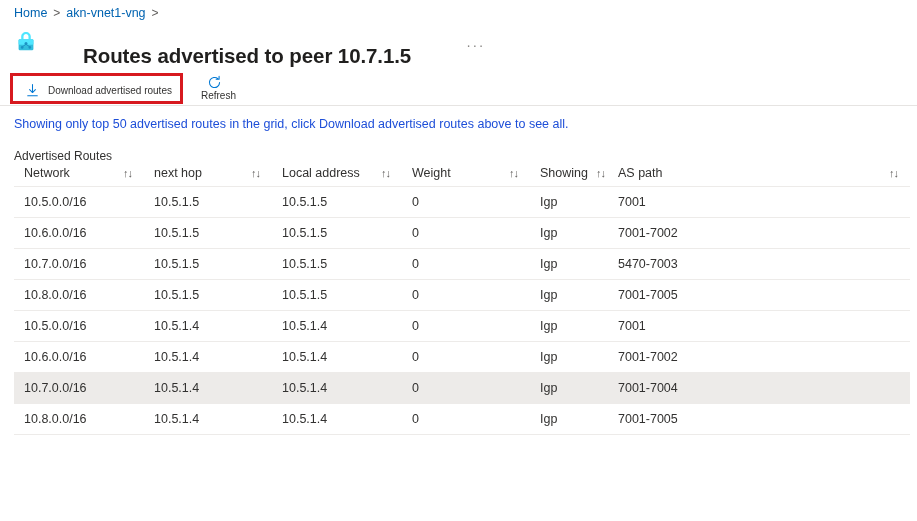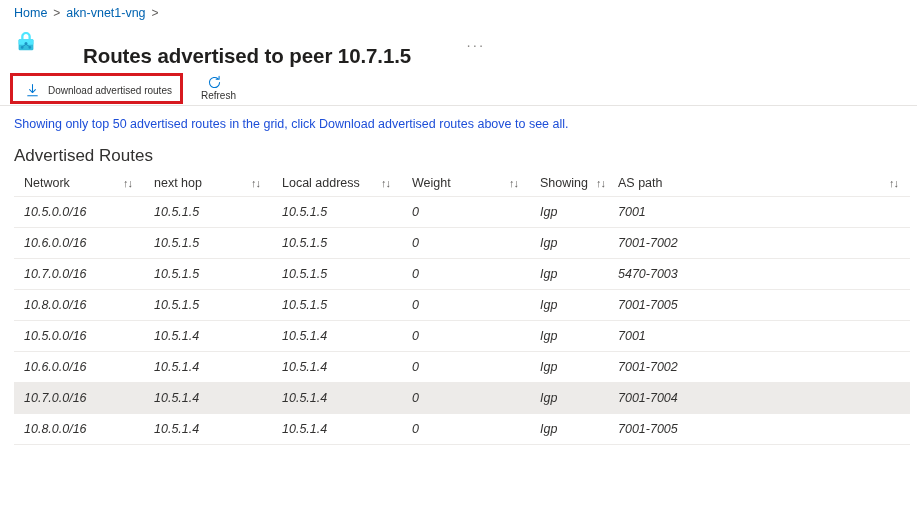--- a/index.html
+++ b/index.html
@@ -143,30 +143,30 @@
     color: #1d4ed8;
     line-height: 16px;
     white-space: nowrap;
   }
 
   
   .grid-caption {
     position: absolute;
     left: 14px;
     top: 148px;
-    font-size: 17px;
+    font-size: 12px;
     color: #323130;
     line-height: 16px;
   }
 
   
   .grid-wrap {
     position: absolute;
     left: 14px;
-    top: 170px;
+    top: 160px;
     width: 896px;
   }
   table.routes {
     border-collapse: collapse;
     width: 896px;
     table-layout: fixed;
     font-size: 12.5px;
   }
   table.routes th {
     text-align: left;
@@ -199,21 +199,21 @@
     height: 30px;
     border-bottom: 1px solid #edebe9;
     color: #323130;
     font-size: 12.5px;
     vertical-align: middle;
     white-space: nowrap;
     overflow: hidden;
     text-overflow: ellipsis;
   }
   tr.row-selected td { background: #edebe9; }
-  tr.data-row { cursor: pointer; font-style: italic; }
+  tr.data-row { cursor: pointer; }
 </style>
 </head>
 <body>
 
 <nav class="breadcrumb">
   <span class="crumb-link">Home</span>
   <span class="crumb-sep">&gt;</span>
   <span class="crumb-link">akn-vnet1-vng</span>
   <span class="crumb-sep">&gt;</span>
 </nav>

